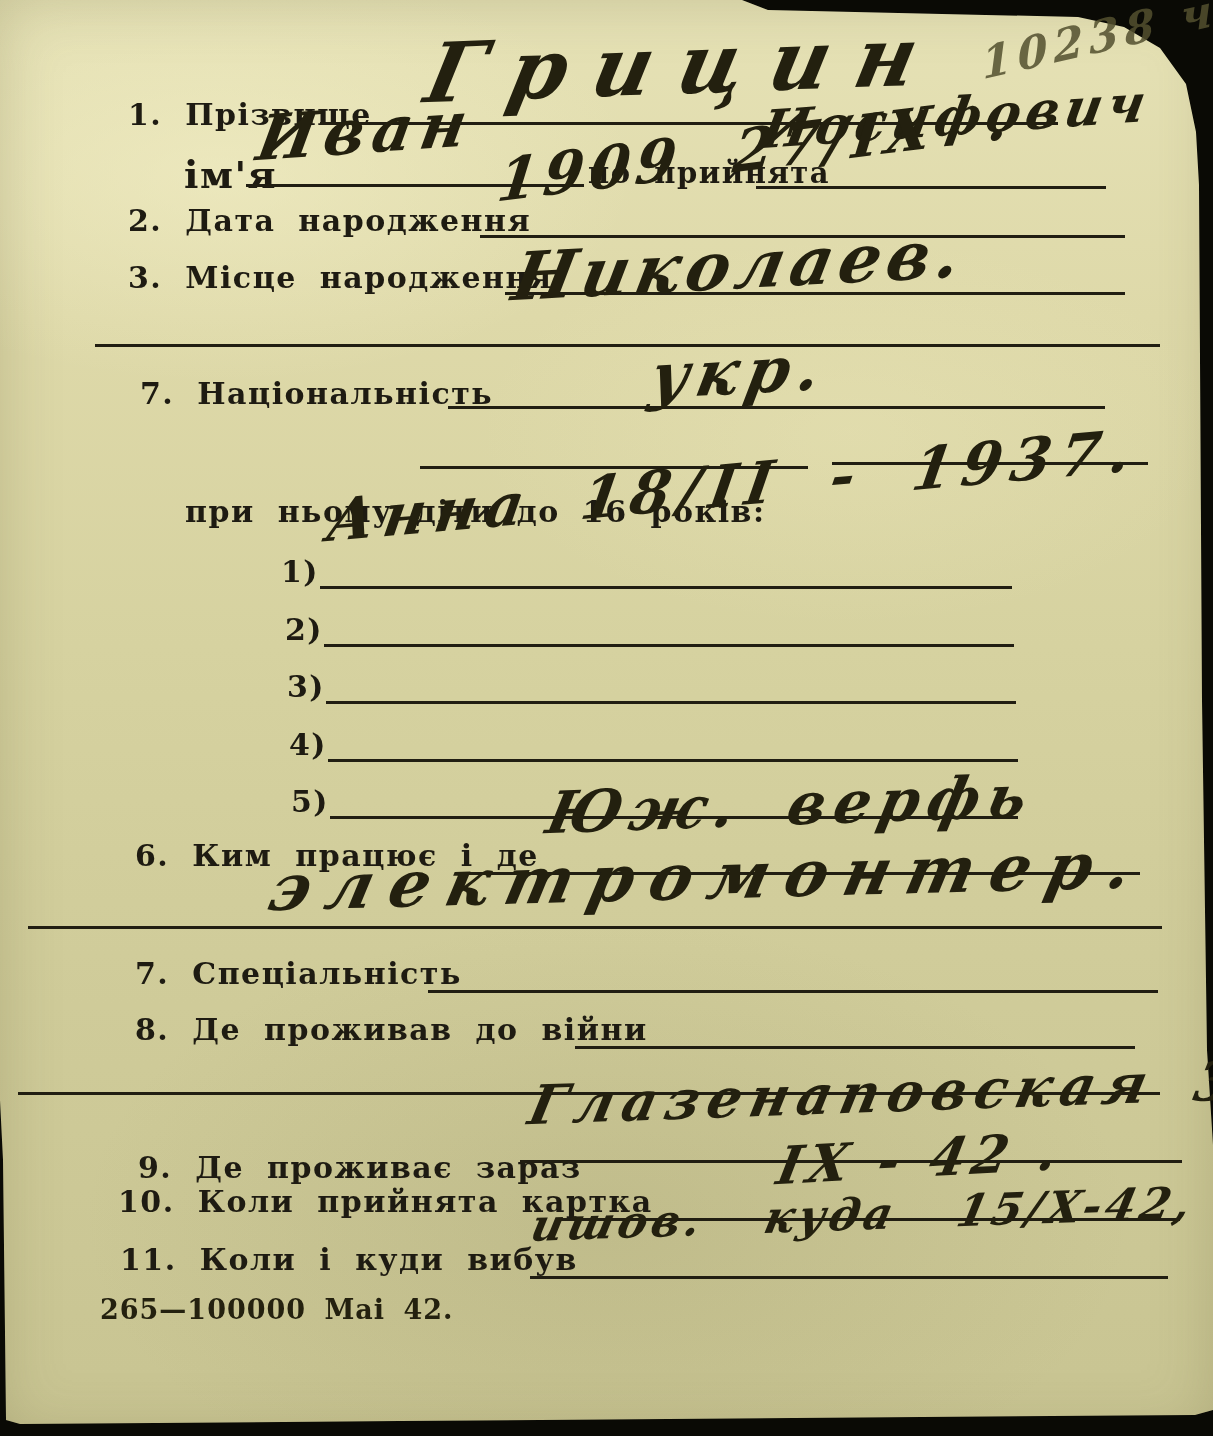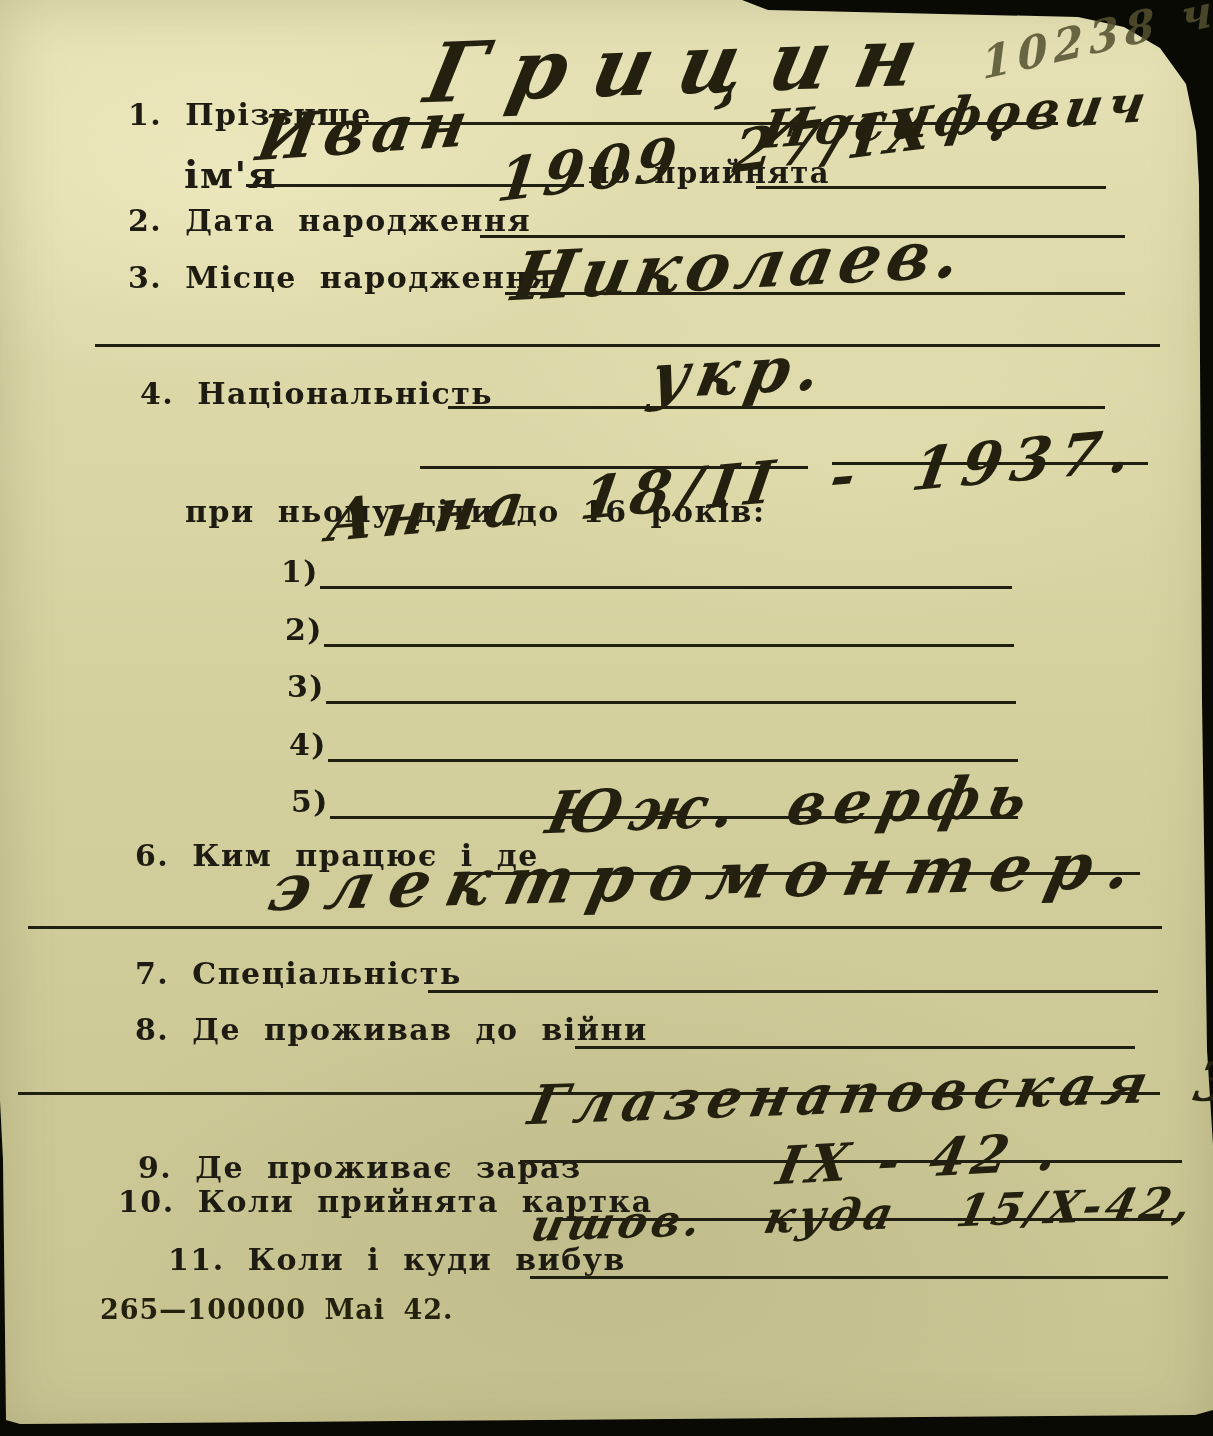--- a/index.html
+++ b/index.html
@@ -69,21 +69,21 @@
 
   <div class="label" style="left:128px;top:203px;">2. Дата народження</div>
   <div class="rule" style="left:480px;top:235px;width:645px;"></div>
   <div class="hw" style="left:498px;top:152px;font-size:58px;letter-spacing:6px;word-spacing:26px;transform:rotate(-7deg) skewX(-14deg);">1909 27/IX .</div>
 
   <div class="label" style="left:128px;top:260px;">3. Місце народження</div>
   <div class="rule" style="left:505px;top:292px;width:620px;"></div>
   <div class="hw" style="left:514px;top:244px;font-size:66px;letter-spacing:6px;transform:rotate(-3deg) skewX(-14deg);">Николаев.</div>
   <div class="rule" style="left:95px;top:344px;width:1065px;"></div>
 
-  <div class="label" style="left:140px;top:376px;">4. Національність</div>
+  <div class="label" style="left:140px;top:376px;">7. Національність</div>
   <div class="rule" style="left:448px;top:406px;width:657px;"></div>
   <div class="hw" style="left:652px;top:346px;font-size:62px;letter-spacing:8px;transform:rotate(-3deg) skewX(-14deg);">укр.</div>
 
   <div class="rule" style="left:420px;top:466px;width:388px;"></div>
   <div class="rule" style="left:832px;top:462px;width:316px;"></div>
 
   <div class="label" style="left:185px;top:494px;">при ньому діти до 16 років:</div>
 
   <div class="label" style="left:281px;top:554px;">1)</div>
   <div class="rule" style="left:320px;top:586px;width:692px;"></div>
@@ -115,18 +115,18 @@
   <div class="rule" style="left:18px;top:1092px;width:1142px;"></div>
 
   <div class="label" style="left:138px;top:1126px;margin-top:24px;">9. Де проживає зараз</div>
   <div class="rule" style="left:520px;top:1160px;width:662px;"></div>
   <div class="hw" style="left:530px;top:1078px;font-size:54px;letter-spacing:8px;word-spacing:14px;transform:rotate(-2deg) skewX(-14deg);">Глазенаповская 30.</div>
 
   <div class="label" style="left:118px;top:1184px;">10. Коли прийнята картка</div>
   <div class="rule" style="left:560px;top:1218px;width:620px;"></div>
   <div class="hw" style="left:778px;top:1140px;font-size:52px;letter-spacing:6px;transform:rotate(-3deg) skewX(-14deg);">IX - 42 .</div>
 
-  <div class="label" style="left:120px;top:1242px;margin-left:48px;">11. Коли і куди вибув</div>
+  <div class="label" style="left:120px;top:1242px;">11. Коли і куди вибув</div>
   <div class="rule" style="left:530px;top:1276px;width:638px;"></div>
   <div class="hw" style="left:532px;top:1204px;font-size:44px;letter-spacing:4px;word-spacing:42px;transform:rotate(-2deg) skewX(-14deg);">ишов.  куда  15/X-42,</div>
 
   <div class="imprint" style="left:100px;top:1294px;">265—100000 Маі 42.</div>
 </div>
 
 </body></html>

